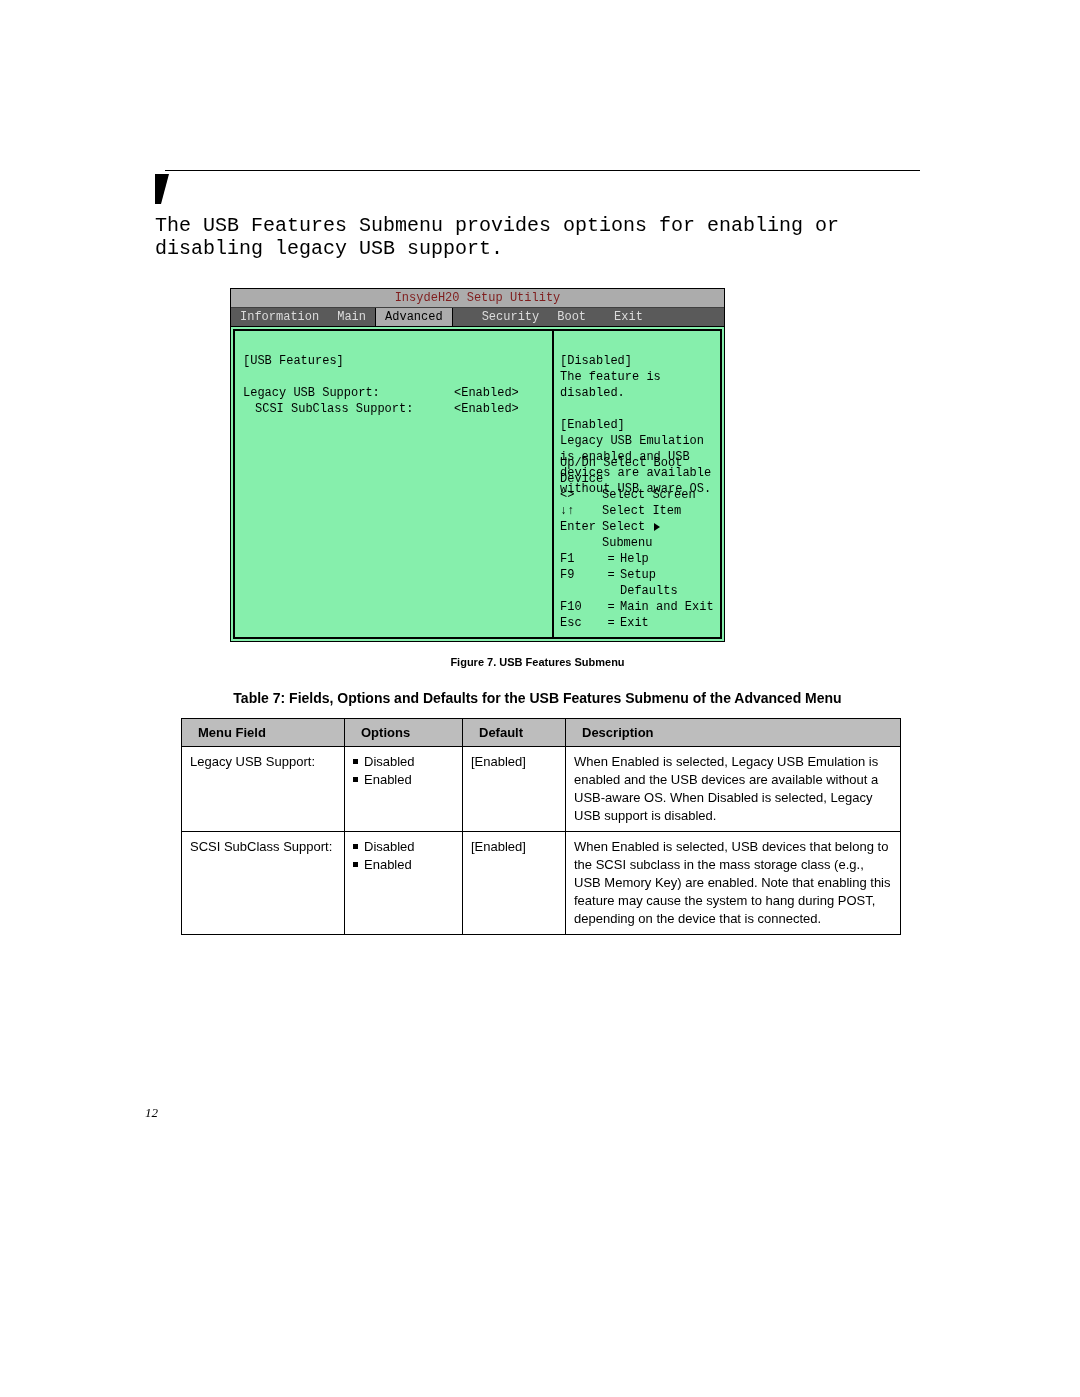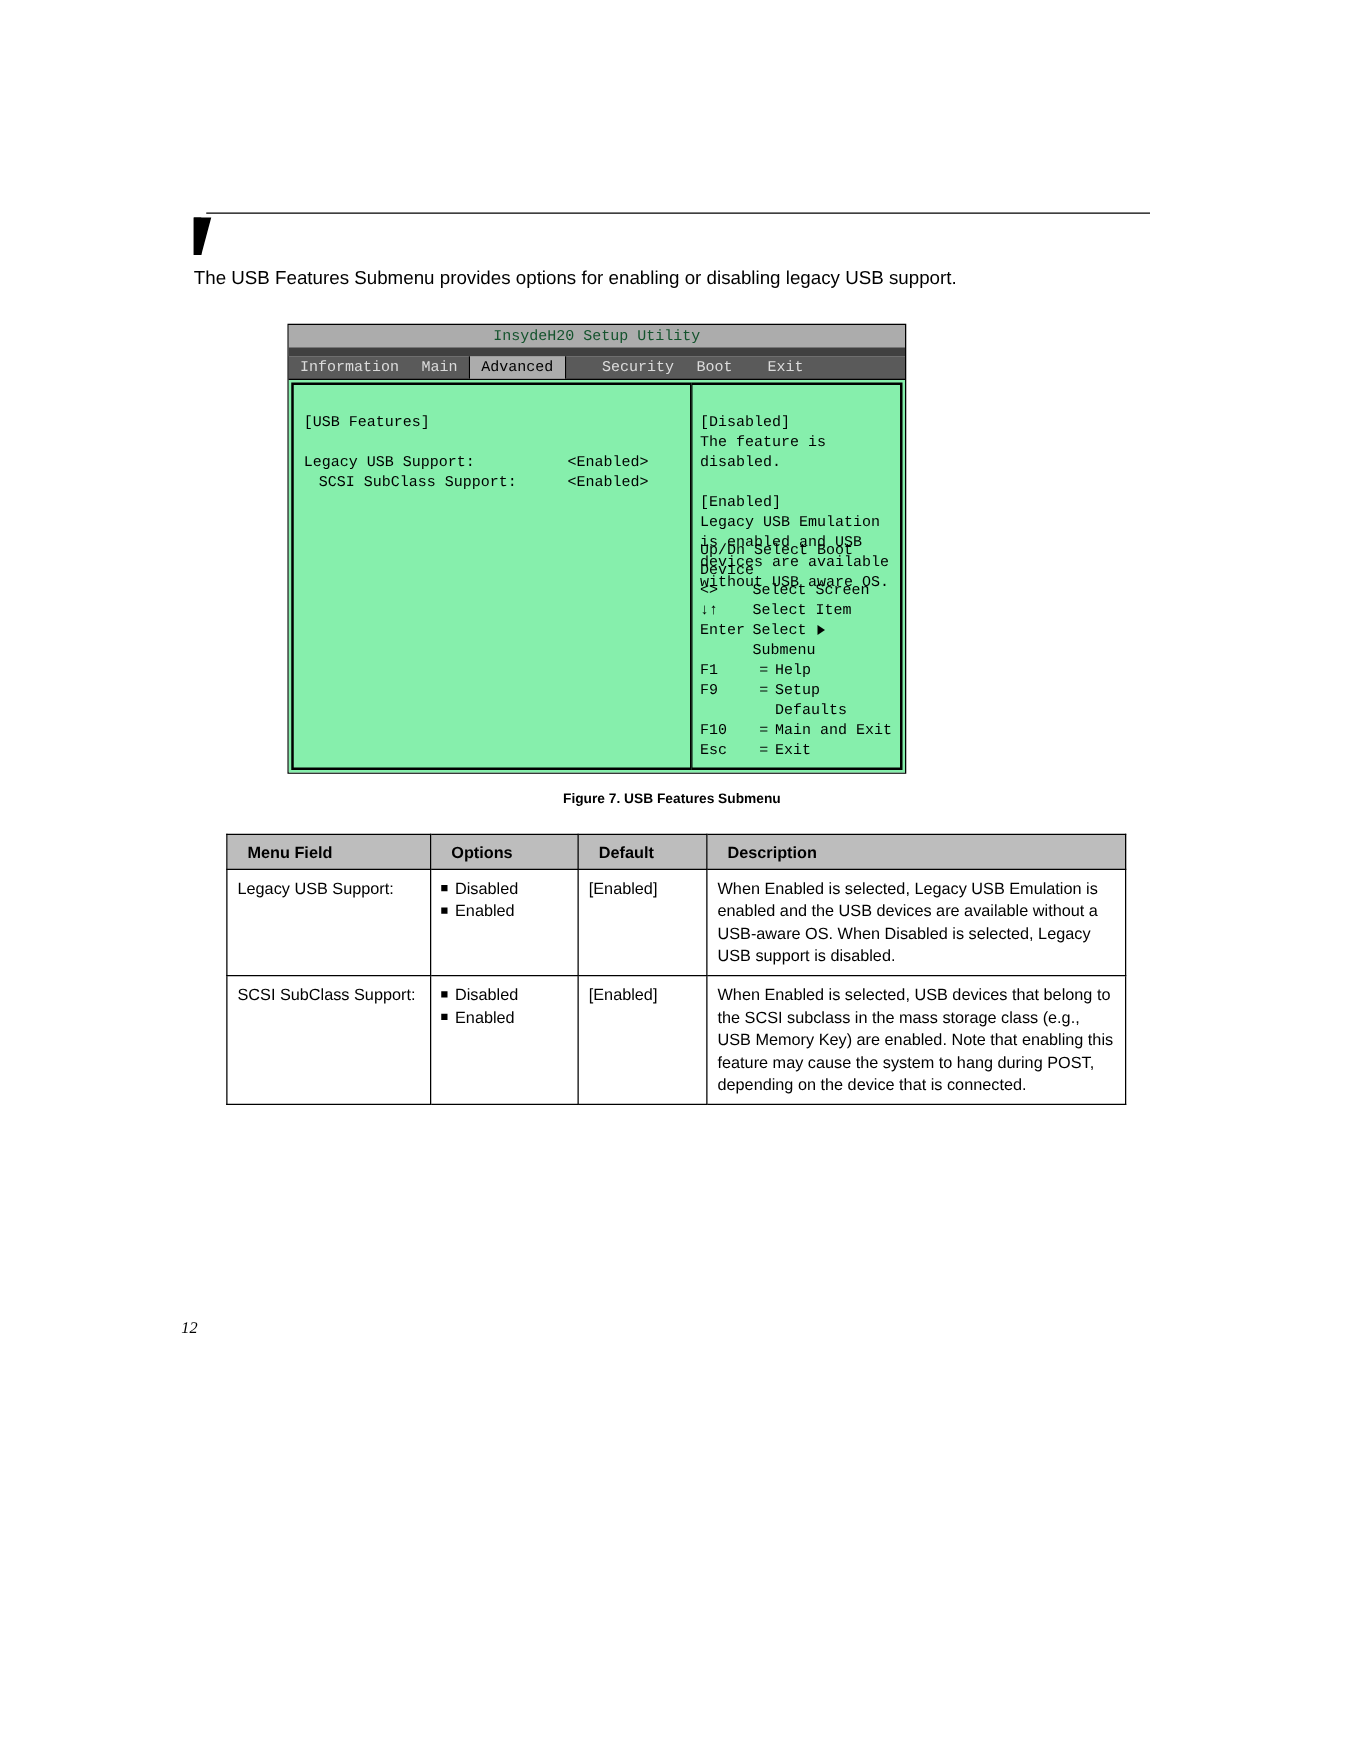--- a/index.html
+++ b/index.html
@@ -33,39 +33,39 @@
     border-left: 6px solid #000;
     margin: 3px 0 10px 0px;
   }
   .section-title {
     font-family: Arial, Helvetica, sans-serif;
     font-weight: bold;
     font-size: 16px;
     margin: 5px 0 6px 0;
   }
   .intro-text {
-    font-family: Liberation Sans, sans-serif;
-    font-size: 15px;
+    font-family: Liberation Mono, monospace;
+    font-size: 20px;
     margin: 0 0 28px 0;
   }
   .bios-outer {
     width: 493px;
     margin: 0 0 0 75px;
     border: 1px solid #000;
     background: #e0e0e0;
     font-family: "Courier New", monospace;
     font-size: 12px;
     line-height: 16px;
   }
   .bios-title {
     text-align: center;
     background: #acacac;
-    color: #14532d;
+    color: #7f1d1d;
     padding: 1px 0;
-    border-bottom: 7px solid #404040;
+    border-bottom: 1px solid #404040;
   }
   .bios-tabbar {
     background: #5a5a5a;
     color: #dcdcdc;
     display: flex;
     border-bottom: 1px solid #000000;
   }
   .bios-tab {
     padding: 1px 9px;
   }
@@ -246,20 +246,21 @@
             <span class="nav-eq">=</span>
             <span class="nav-txt">Exit</span>
           </div>
         </div>
       </div>
     </div>
   </div>
 
   <div class="fig-caption">Figure 7.  USB Features Submenu</div>
 
+  <div class="table-title">Table 7: Fields, Options and Defaults for the USB Features Submenu of the Advanced Menu</div>
 
   <table class="opt">
     <thead>
       <tr>
         <th class="col-mf">Menu Field</th>
         <th class="col-op">Options</th>
         <th class="col-df">Default</th>
         <th>Description</th>
       </tr>
     </thead>

